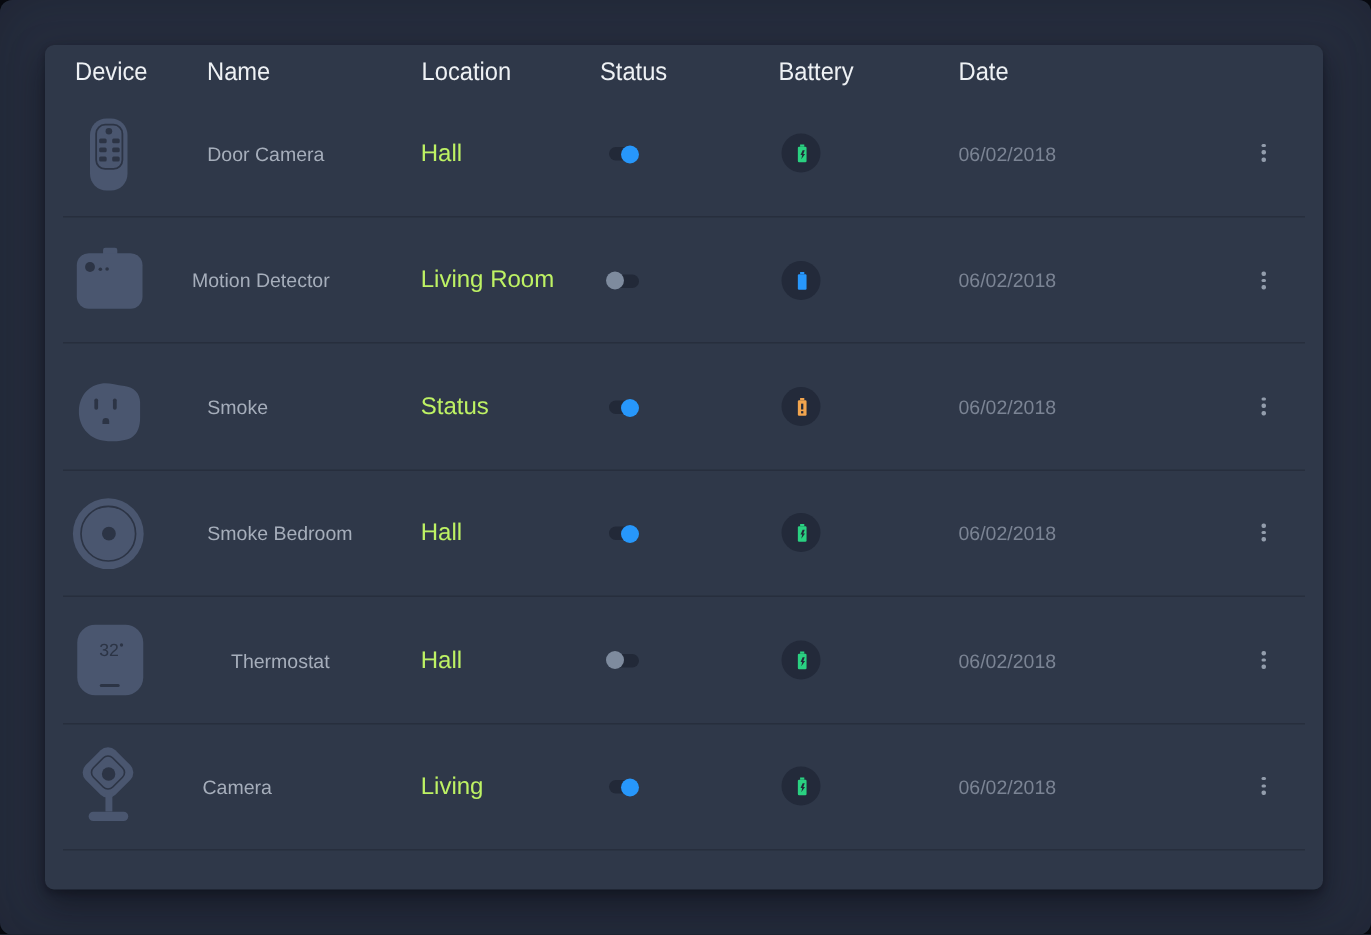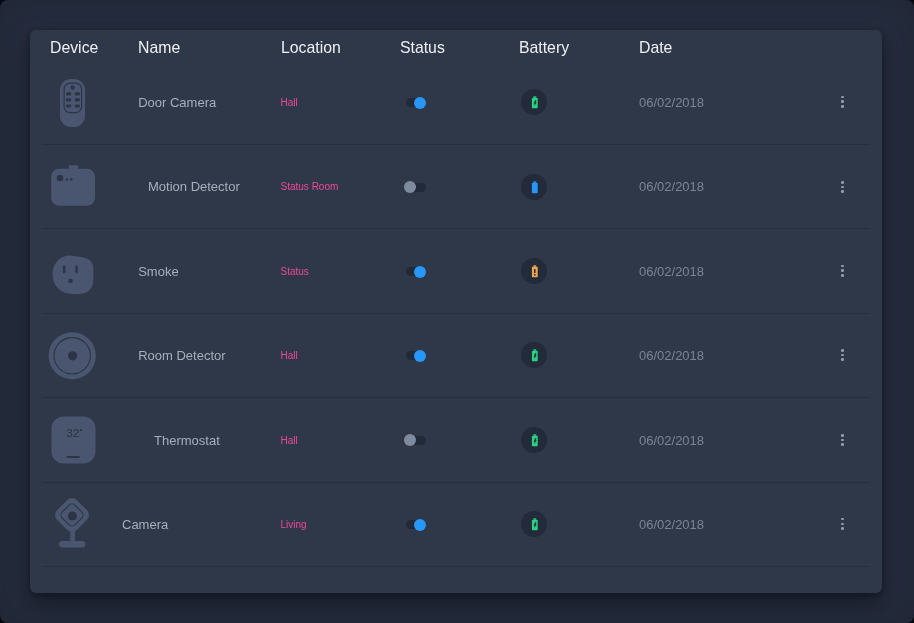--- a/index.html
+++ b/index.html
@@ -6,21 +6,21 @@
   body{width:914px;height:623px;background:#07090f;overflow:hidden;
        font-family:"Liberation Sans",sans-serif;}
   .bg{position:absolute;left:0;top:0;width:914px;height:623px;
       background:#272e3f;border-radius:8px;overflow:hidden;box-shadow:inset 0 0 40px rgba(8,11,18,.25);}
   .card{position:absolute;left:30px;top:30px;width:852px;height:563px;
         background:#2f3849;border-radius:6px;
         box-shadow:0 10px 22px rgba(5,8,15,.5), 0 2px 5px rgba(5,8,15,.3);}
   .hdr{position:absolute;top:39.3px;font-size:17px;line-height:17px;color:#eef1f4;transform:scaleX(.93);transform-origin:0 0;}
   .sep{position:absolute;left:42px;width:828px;height:1px;background:#272e3d;}
   .name{position:absolute;font-size:13px;line-height:14px;color:#a6aebb;}
-  .loc{position:absolute;left:280.5px;font-size:10px;line-height:14px;color:#ec4899;}
+  .loc{position:absolute;left:280.5px;font-size:16px;line-height:14px;color:#bef264;}
   .date{position:absolute;left:639px;font-size:13px;line-height:14px;color:#7b8494;}
   .track{position:absolute;left:406px;width:20px;height:9px;border-radius:4.5px;background:#222938;}
   .knob{position:absolute;width:12px;height:12px;border-radius:6px;}
   .on .knob{left:414px;background:#2797fb;}
   .off .knob{left:404px;background:#7e8b9e;}
   .bcirc{position:absolute;left:521px;width:26px;height:26px;border-radius:13px;background:#232a3a;}
   .dots{position:absolute;left:841px;width:3px;}
   .dots i{position:absolute;left:0;width:2.6px;height:2.6px;border-radius:50%;background:#939dac;}
   svg{position:absolute;}
 </style>
@@ -40,37 +40,37 @@
 <div class="sep" style="top:228px"></div>
 <div class="sep" style="top:313px"></div>
 <div class="sep" style="top:397px"></div>
 <div class="sep" style="top:482px"></div>
 <div class="sep" style="top:566px"></div>
 
 <div class="name" style="left:138.2px;top:95.8px">Door Camera</div>
 <div class="loc" style="top:95.8px">Hall</div>
 <div class="date" style="top:95.8px">06/02/2018</div>
 
-<div class="name" style="left:148px;top:180.2px">Motion Detector</div>
-<div class="loc" style="top:180.2px">Status Room</div>
+<div class="name" style="left:128px;top:180.2px">Motion Detector</div>
+<div class="loc" style="top:180.2px">Living Room</div>
 <div class="date" style="top:180.2px">06/02/2018</div>
 
 <div class="name" style="left:138.2px;top:264.6px">Smoke</div>
 <div class="loc" style="top:264.6px">Status</div>
 <div class="date" style="top:264.6px">06/02/2018</div>
 
-<div class="name" style="left:138.2px;top:349.1px">Room Detector</div>
+<div class="name" style="left:138.2px;top:349.1px">Smoke Bedroom</div>
 <div class="loc" style="top:349.1px">Hall</div>
 <div class="date" style="top:349.1px">06/02/2018</div>
 
 <div class="name" style="left:154px;top:433.5px">Thermostat</div>
 <div class="loc" style="top:433.5px">Hall</div>
 <div class="date" style="top:433.5px">06/02/2018</div>
 
-<div class="name" style="left:122px;top:517.9px">Camera</div>
+<div class="name" style="left:135px;top:517.9px">Camera</div>
 <div class="loc" style="top:517.9px">Living</div>
 <div class="date" style="top:517.9px">06/02/2018</div>
 
 <div class="on">
       <div class="track" style="top:98px"></div>
       <div class="knob" style="top:96.5px"></div>
     </div>
 <div class="off">
       <div class="track" style="top:182.5px"></div>
       <div class="knob" style="top:181px"></div>

